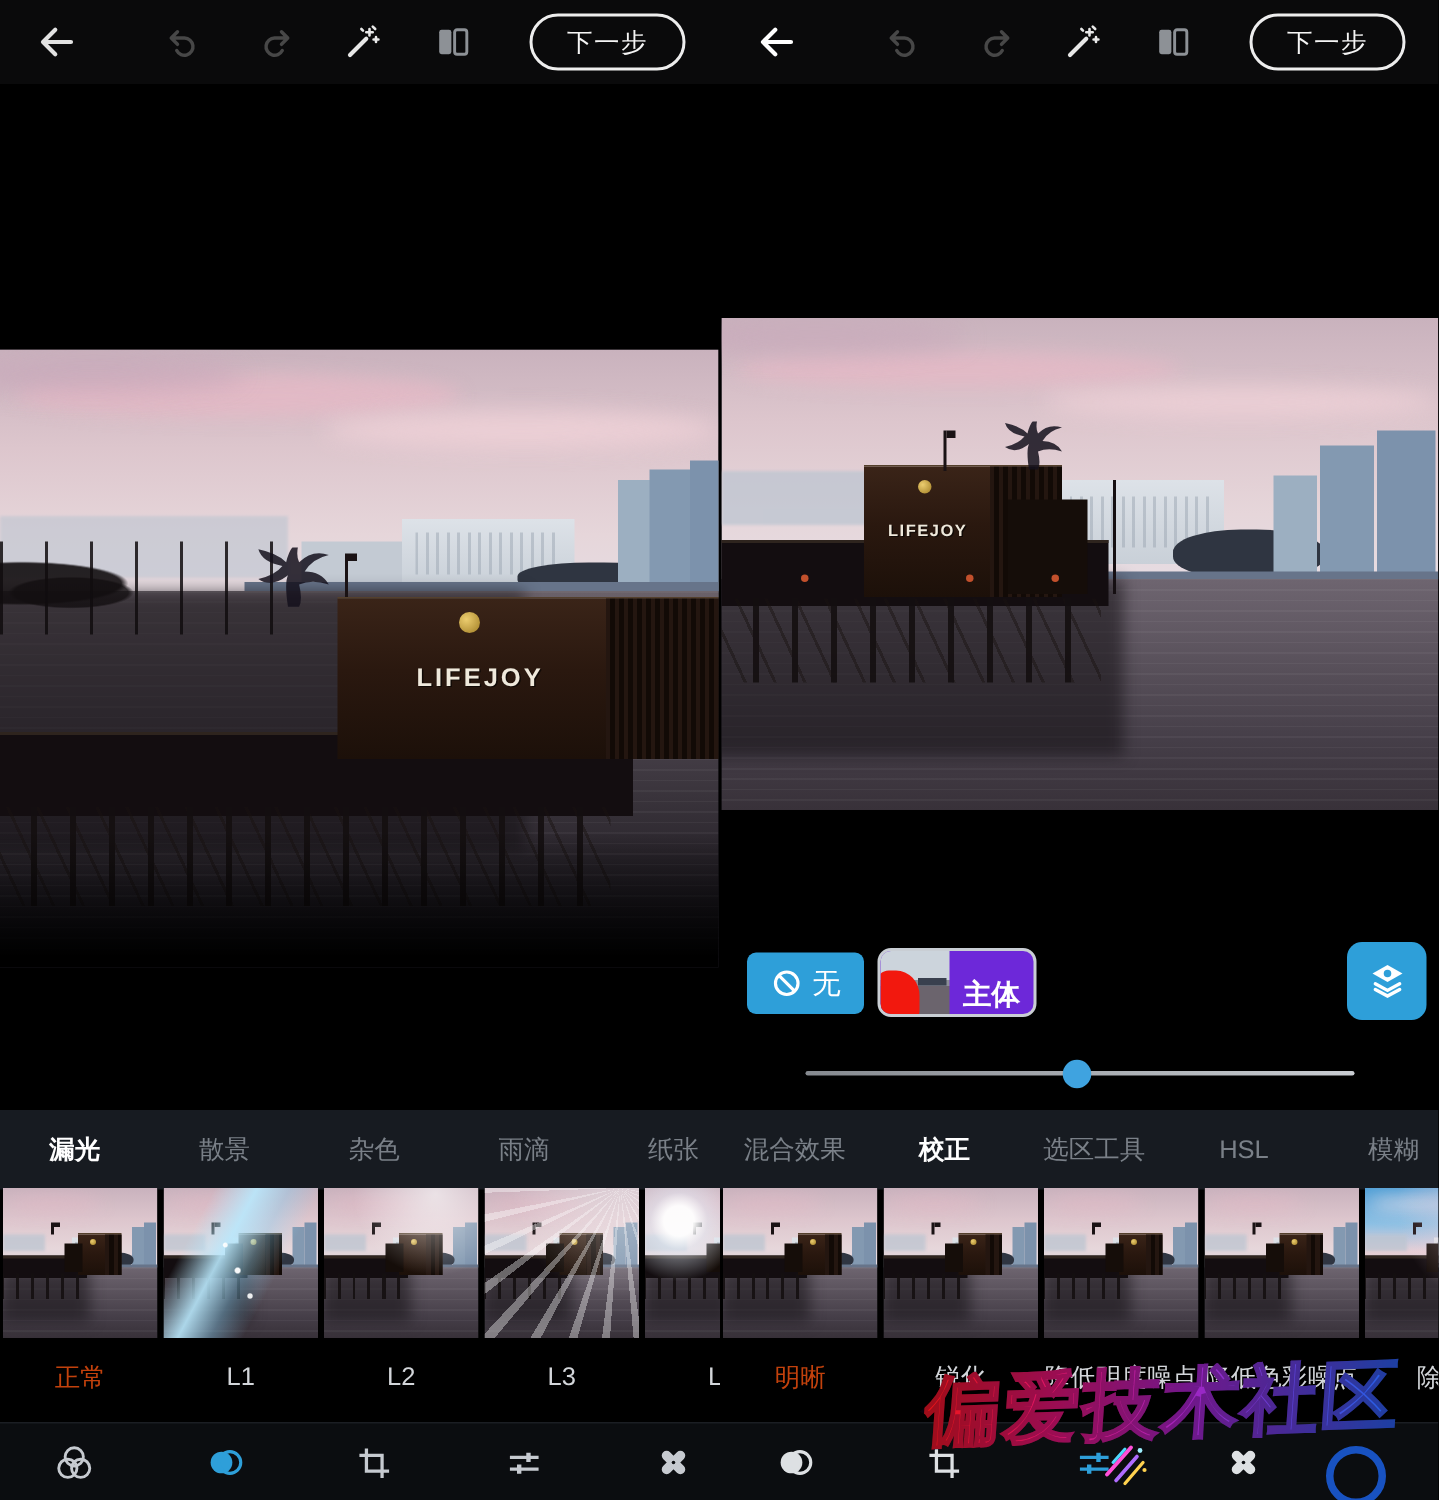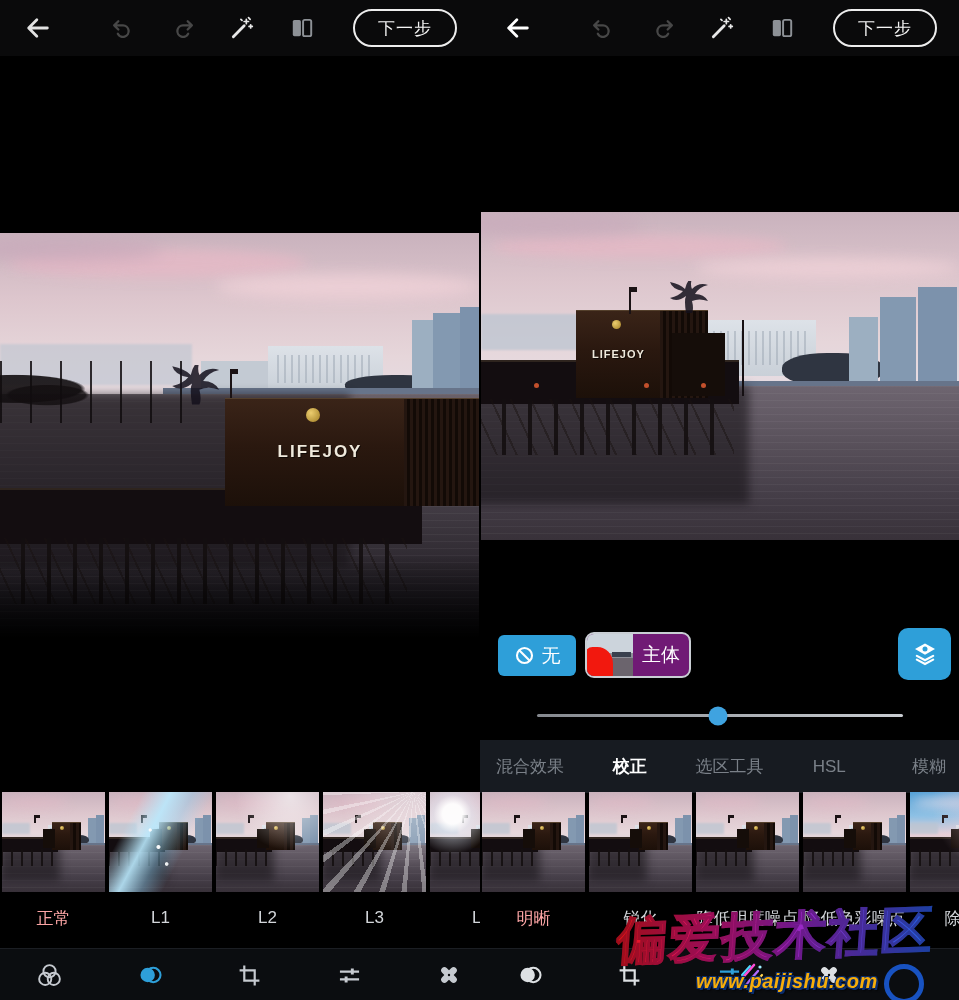--- a/index.html
+++ b/index.html
@@ -89,21 +89,21 @@
     border-radius:10px;color:#fff;text-align:center;padding:22px 18px 18px;z-index:6;}
   .dialog-title{font-size:23px;font-weight:bold;letter-spacing:1px;}
   .dialog-body{margin-top:15px;font-size:16.5px;line-height:1.58;color:rgba(255,255,255,.97);}
   .dialog-confirm{margin-top:17px;margin-bottom:2px;font-size:19px;font-weight:bold;letter-spacing:2px;cursor:pointer;}
 
   
   .maskrow{position:absolute;top:628px;left:0;width:479px;height:52px;}
   .mask-none{position:absolute;left:18px;top:7px;width:78px;height:41px;background:#2e9fd9;border-radius:6px;
     display:flex;align-items:center;justify-content:center;gap:7px;color:#fff;font-size:19px;}
   .mask-chip{position:absolute;top:4px;height:46px;border:2px solid #c9ced4;border-radius:9px;box-sizing:border-box;
-    overflow:hidden;display:flex;align-items:center;color:#fff;background:#701a75;}
+    overflow:hidden;display:flex;align-items:flex-end;color:#fff;background:#6d28d9;font-weight:bold;}
   .mask-subject{left:105px;width:106px;}
   .mask-bg{left:218px;width:105px;}
   .mask-chip .label{flex:1;text-align:center;font-size:19px;}
   .mini{position:relative;width:46px;height:100%;flex:none;overflow:hidden;}
   .mini-subject{background:linear-gradient(180deg,#ccd4dc 0 46%,#8d8f98 46% 56%,#6b646d 56% 100%);}
   .mini-subject::before{content:"";position:absolute;left:55%;top:42%;width:40%;height:12%;background:#39404e;}
   .mini-subject::after{content:"";position:absolute;left:-6%;bottom:-4%;width:62%;height:72%;background:#f2180e;border-radius:30% 55% 12% 10%;}
   .mini-bg{background:#f2180e;}
   .mini-bg::after{content:"";position:absolute;left:-4%;top:18%;width:56%;height:86%;background:#16100c;border-radius:8% 30% 10% 8%;}
   .mini-bg::before{content:"";position:absolute;left:0;top:0;width:100%;height:16%;background:#2a2330;opacity:.8;}
@@ -140,21 +140,21 @@
       radial-gradient(circle at 88% 0%,rgba(255,255,255,.55),transparent 55%),
       repeating-conic-gradient(from 160deg at 88% 0%,rgba(255,255,255,.5) 0 3deg,transparent 3deg 12deg);
       opacity:.75;}
   .fx-orb .fx{background:radial-gradient(circle at 22% 22%,rgba(255,255,255,.95) 0 9%,rgba(230,240,250,.5) 17%,transparent 36%);}
   .fx-bluesky .ph-sky{background:linear-gradient(180deg,#4f9fd6 0%,#8cc0e4 45%,#e8cfd6 80%,#e6dce2 100%);}
   .fx-bluesky .ph-cloud1{background:#f4e3ea;opacity:.95;}
   .fx-bluesky .fx{background:radial-gradient(ellipse at 70% 8%,rgba(245,210,220,.5),transparent 50%);}
 
   .thumb-labels{position:absolute;top:899px;left:0;height:38px;display:flex;gap:4px;padding-left:2px;align-items:center;}
   .thumb-label{width:103px;flex:none;text-align:center;font-size:17px;color:#d3d6da;white-space:nowrap;}
-  .thumb-label.active{color:#fca5a5;}
+  .thumb-label.active{color:#c2410c;}
 
   
   .toolbar{position:absolute;top:948px;left:0;width:100%;height:52px;background:#0b0d10;border-top:1px solid #1b1e23;
     display:flex;align-items:center;}
   .tool{flex:1;display:flex;align-items:center;justify-content:center;color:#c6cad0;}
   .tool.active{color:#2e9fd9;}
   .tool.bright{color:#dde0e3;}
   .tool-brushes{position:absolute;left:250px;top:6px;width:40px;height:40px;}
 
   
@@ -303,20 +303,28 @@
       <svg class="ph-palm" viewBox="0 0 46 34">
           <use href="#i-palm"></use>
         </svg>
       <div class="ph-mast">
           <i></i>
         </div>
       <div class="ph-fade"></div>
     </div>
 
 
+    <nav class="tabs">
+
+    <div class="tab active">漏光</div>
+        <div class="tab">散景</div>
+        <div class="tab">杂色</div>
+        <div class="tab">雨滴</div>
+        <div class="tab">纸张</div>
+      </nav>
 
     <div class="thumbs">
 
     <div class="thumb-cell active">
           <div class="photo">
             <div class="ph-sky"></div>
             <div class="ph-cloud1"></div>
             <div class="ph-far"></div>
             <div class="ph-white">
               <i></i>
@@ -782,16 +790,15 @@
       <span class="tool"></span>
       <svg class="tool-brushes" viewBox="0 0 40 40">
           <use href="#i-brushes"></use>
         </svg>
     </footer>
   </section>
 
   <div class="watermark">
     <div class="wm-ring"></div>
     <div class="wm-title">偏爱技术社区</div>
-    <div class="wm-url">www.paijishu.com</div>
   </div>
 
 </div>
 
 </body></html>

